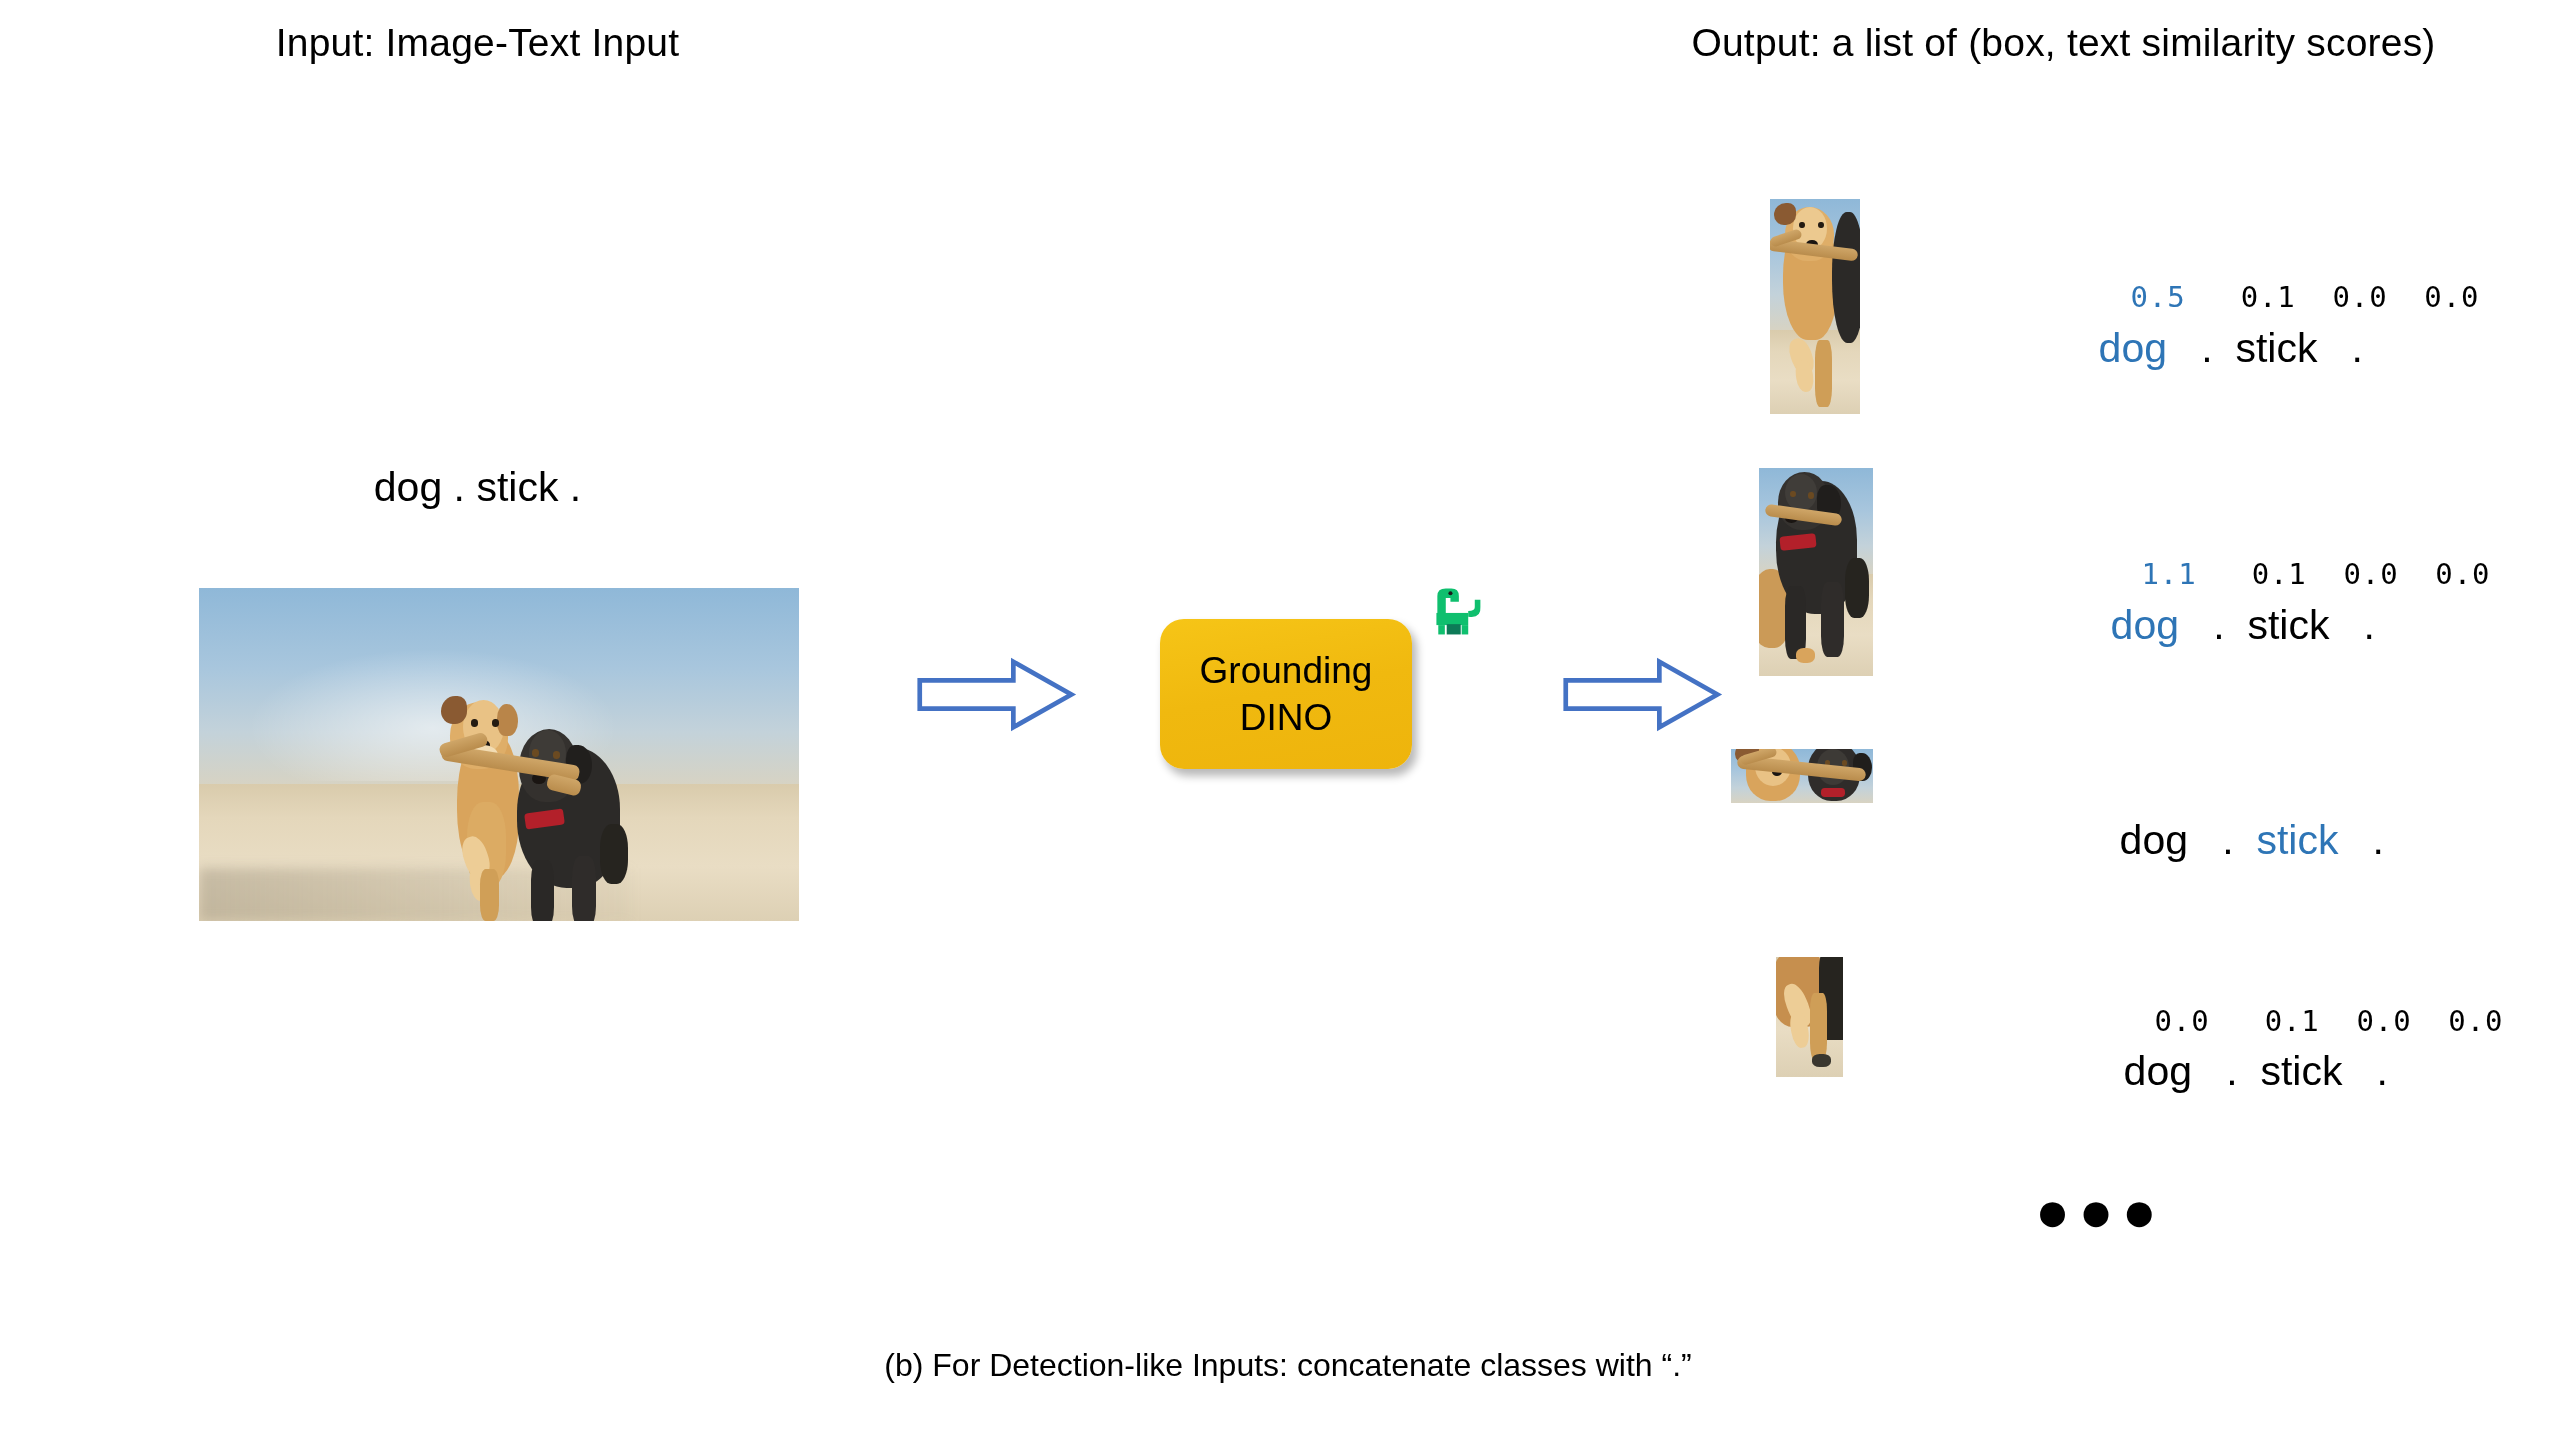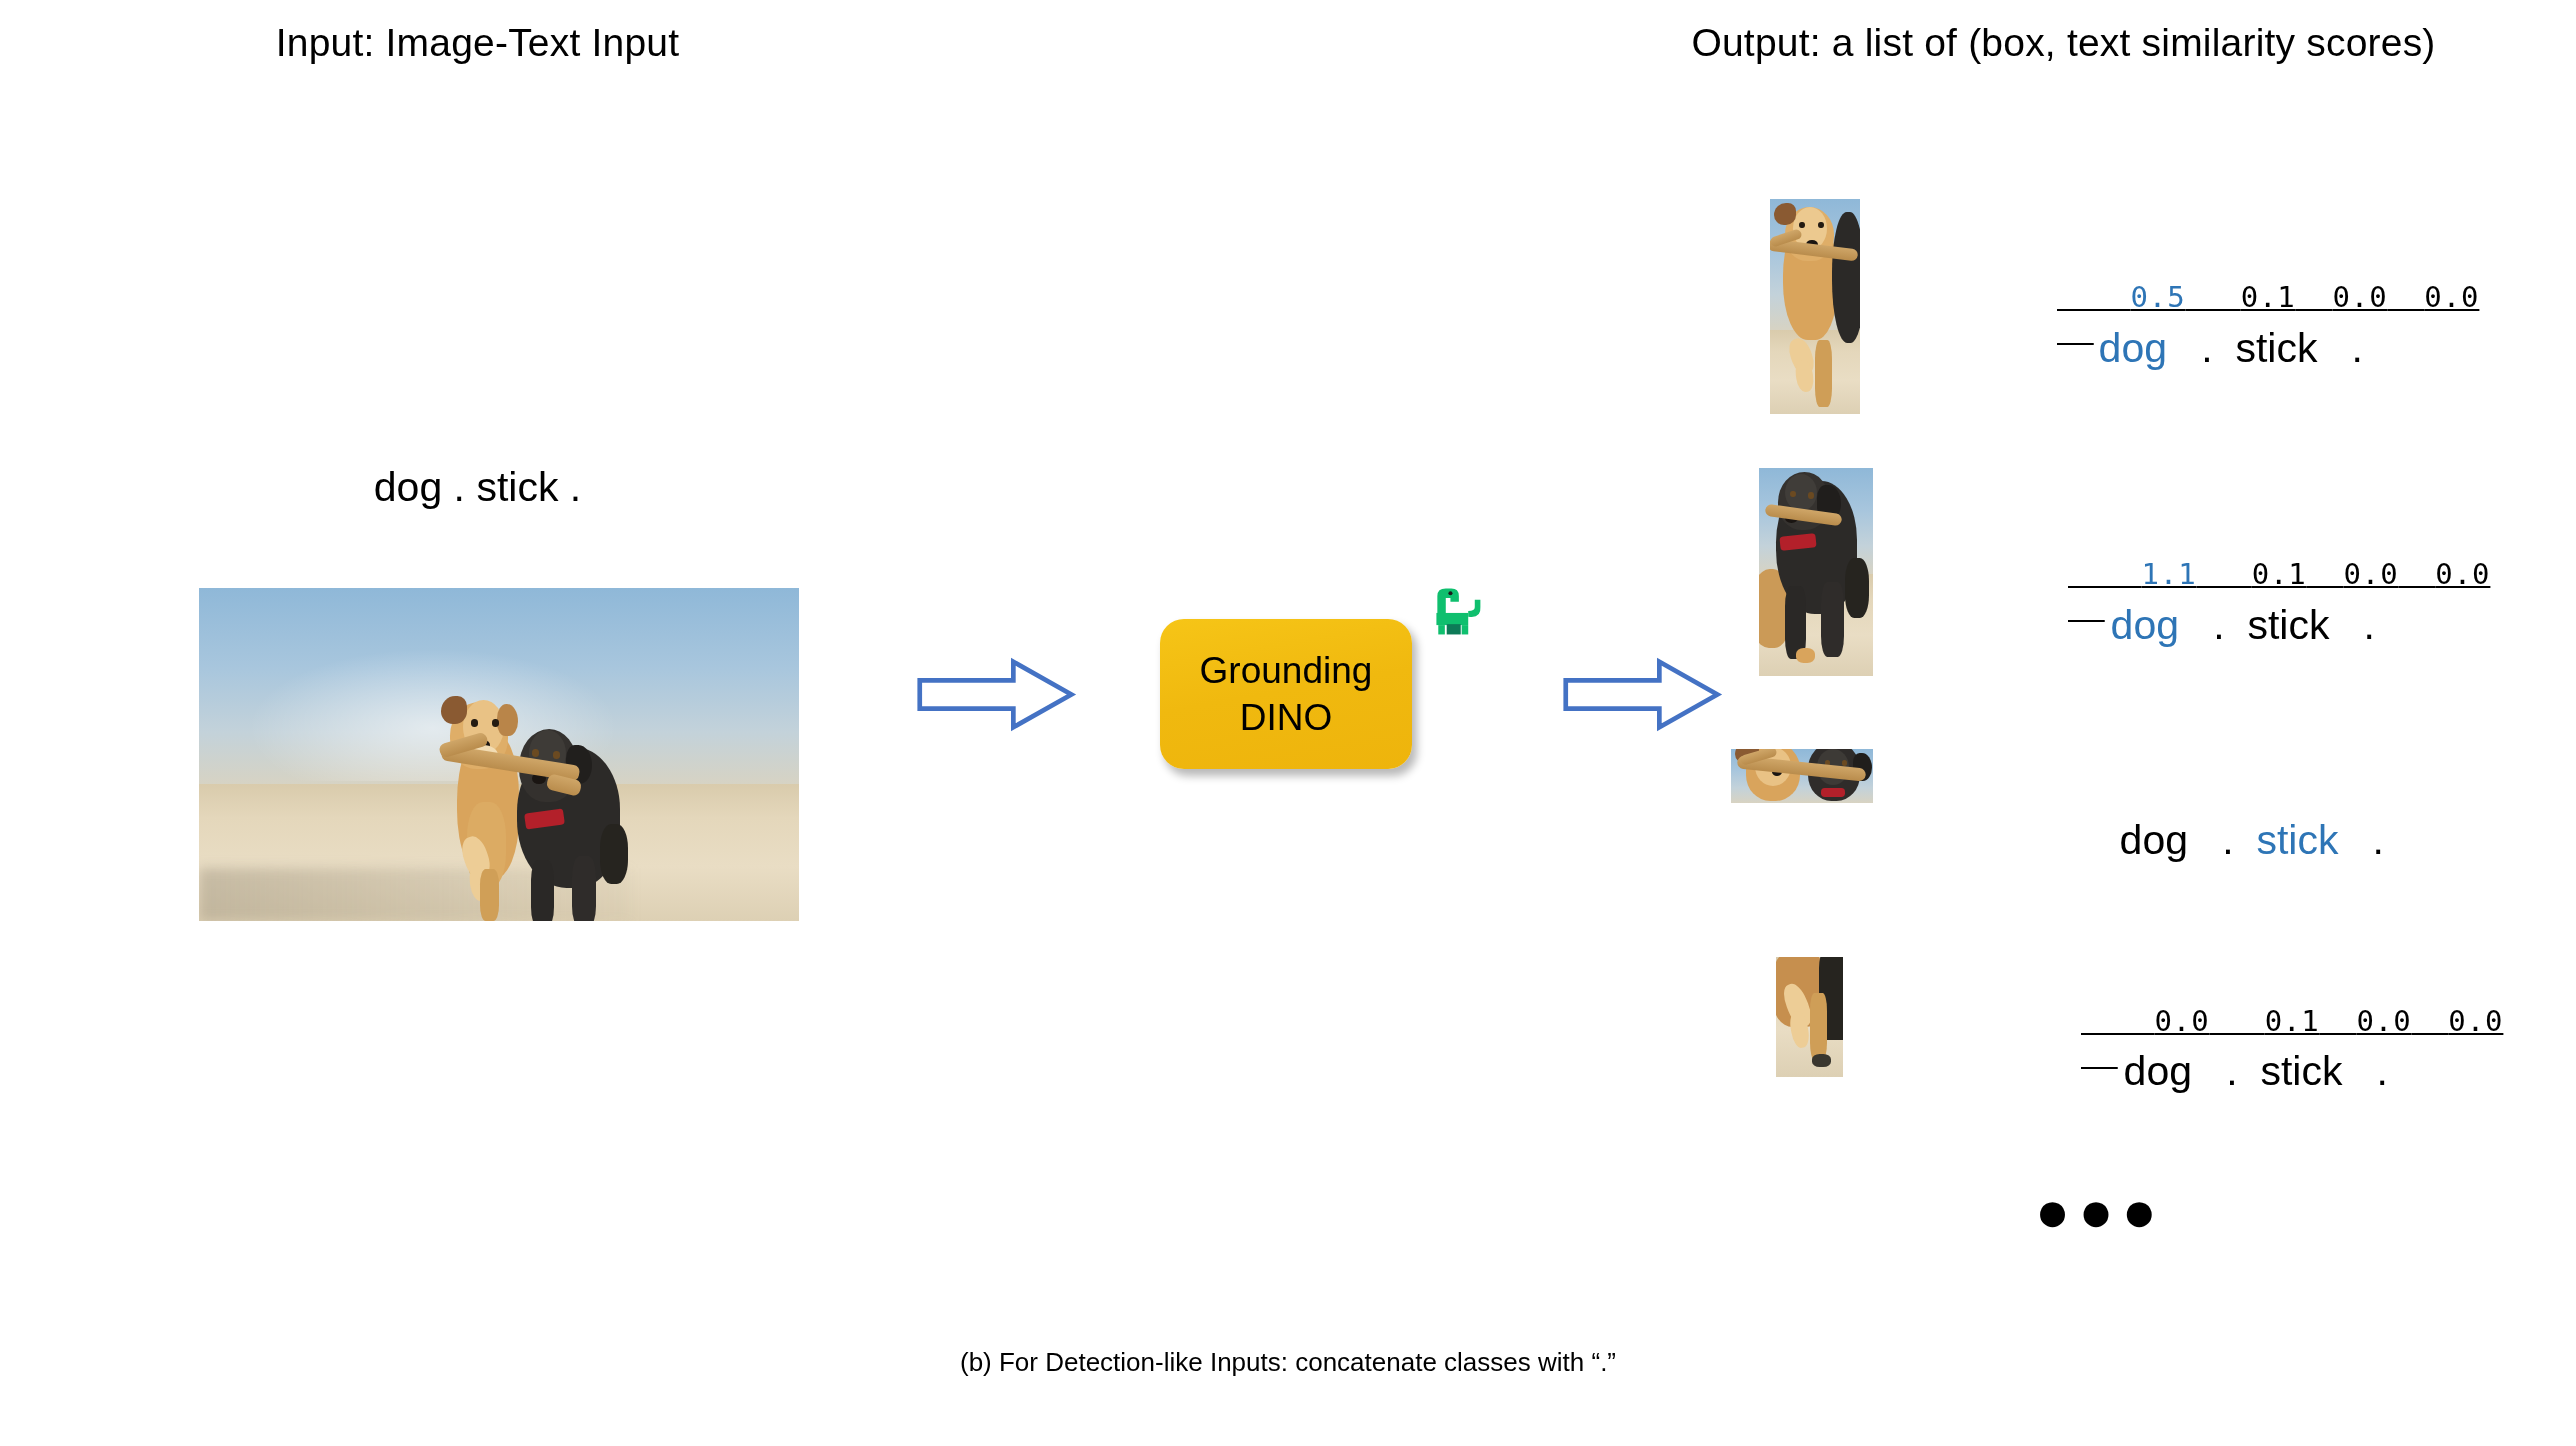--- a/index.html
+++ b/index.html
@@ -14,21 +14,21 @@
   #input-title{
     left:0;top:20.6px;width:955px;text-align:center;
     font-size:39px;letter-spacing:0.2px;white-space:nowrap;
   }
   #output-title{
     left:1574px;top:20.6px;width:979px;text-align:center;
     font-size:39px;letter-spacing:0.2px;white-space:nowrap;
   }
   #caption{
     left:0;top:1347px;width:2576px;text-align:center;
-    font-size:26px;white-space:nowrap;
+    font-size:32px;white-space:nowrap;
   }
 
   
   #input-prompt{
     left:0;top:464px;width:955px;text-align:center;
     font-size:41px;white-space:nowrap;
   }
 
   
   #input-photo{
@@ -74,21 +74,21 @@
     font-size:37px;line-height:1.28;text-align:center;color:#000;
     white-space:pre-line;
   }
   #dino-icon{left:1428px;top:583px;width:58px;height:58px;}
 
   
   .row{position:absolute;}
   .crop{position:absolute;overflow:hidden;border:0;}
   .scores{position:absolute;
     font-family:"DejaVu Sans Mono","Liberation Mono",monospace;
-    font-size:29px;letter-spacing:0.9px;white-space:pre;text-decoration:underline;}
+    font-size:29px;letter-spacing:0.9px;white-space:pre;}
   .tokens{position:absolute;font-size:41px;white-space:pre;}
   .blue{color:#2e75b6;}
   .blk{color:#000000;}
 
   #ellipsis{
     left:2035px;top:1182px;font-size:58px;font-weight:bold;letter-spacing:8.4px;
     line-height:1;
   }
 </style>
 </head>

